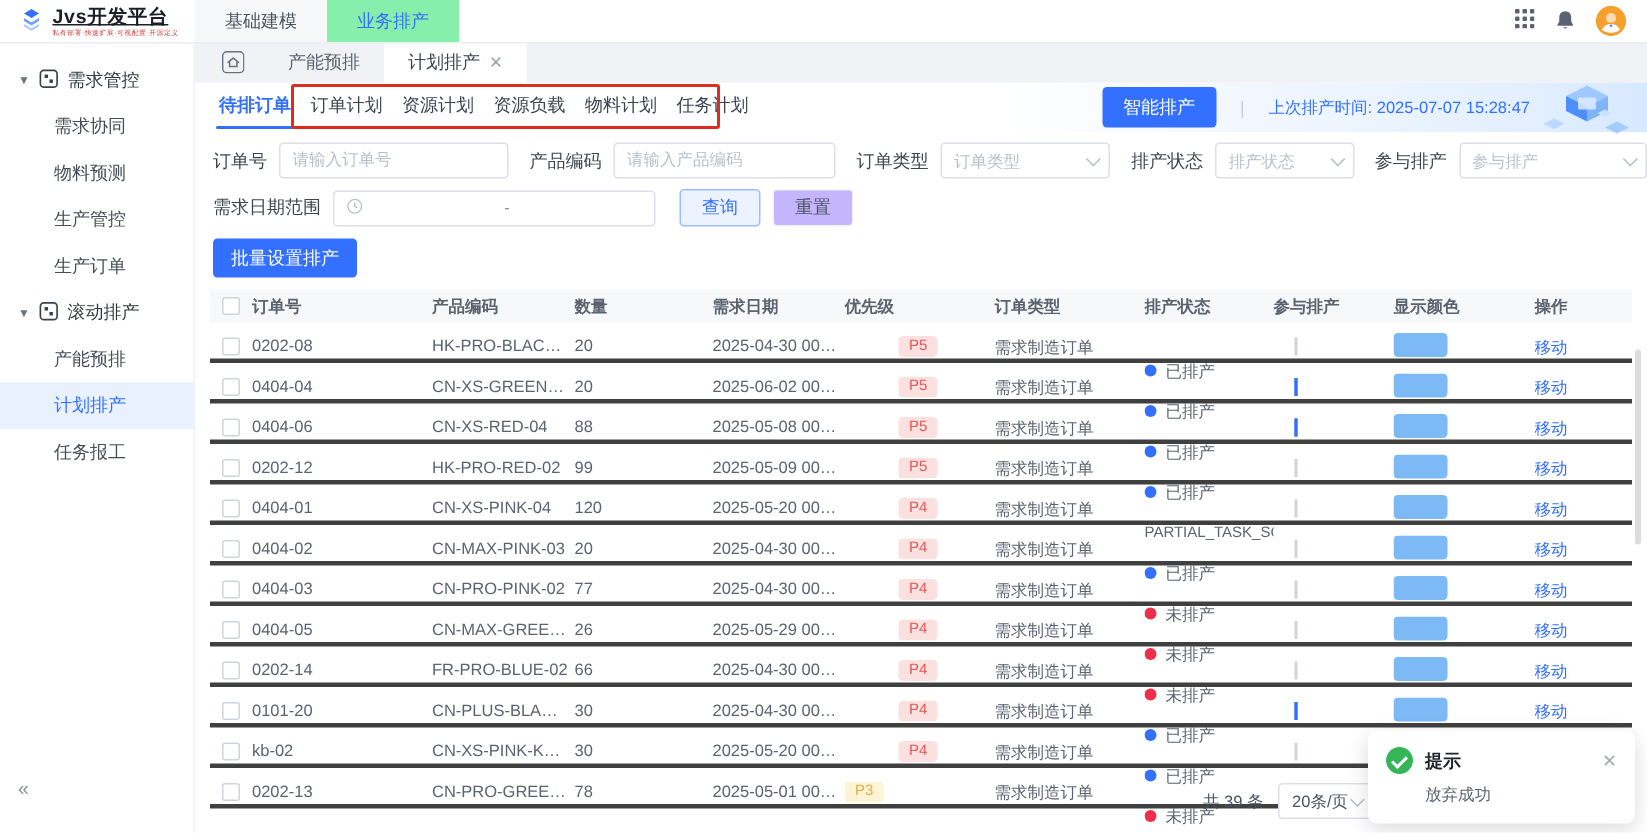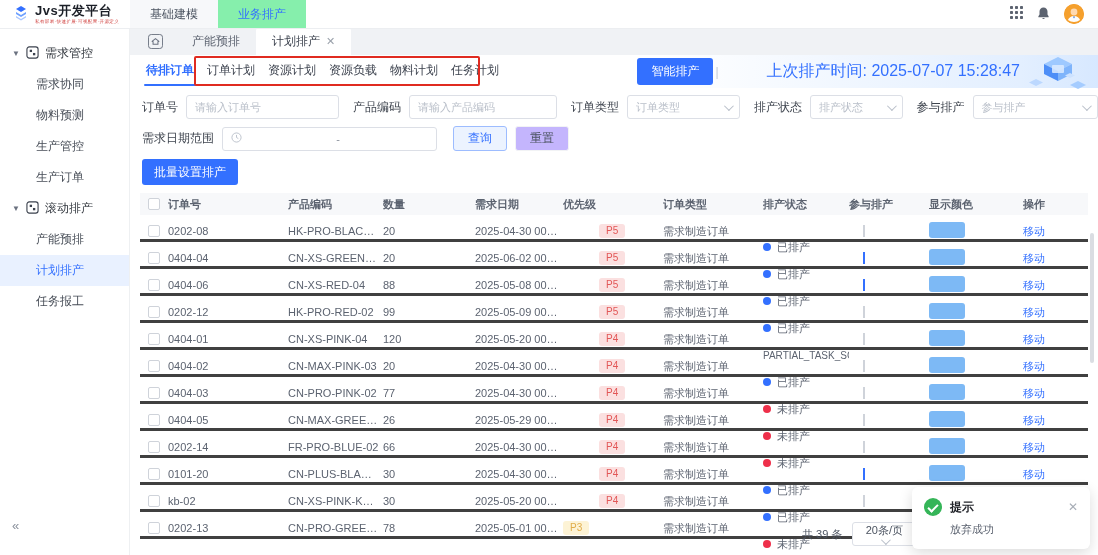--- a/index.html
+++ b/index.html
@@ -3,21 +3,21 @@
 <meta charset="utf-8">
 <style>
   * { box-sizing: border-box; margin: 0; padding: 0; }
   html,body { width:1098px; height:555px; overflow:hidden; }
   body { font-family:"Liberation Sans","DejaVu Sans",sans-serif; background:#fff; color:#333; font-size:12px; }
   .app { position:relative; width:1098px; height:555px; background:#fff; }
 
   
   .topbar { position:absolute; top:0; left:0; right:0; height:28px; background:#fff; display:flex; align-items:stretch; z-index:30; box-shadow:0 1px 0 #eceef1; }
   .logo-box { width:130px; display:flex; align-items:center; gap:5px; padding-left:12px; }
-  .logo-text .t { font-size:13px; font-weight:bold; color:#1b1f27; letter-spacing:0.5px; line-height:13px;}
+  .logo-text .t { font-size:13px; font-weight:bold; color:#1b1f27; letter-spacing:0.5px; line-height:13px;text-decoration:underline;}
   .logo-text .s { font-size:4.5px; color:#d0413f; margin-top:2px; letter-spacing:0.4px;}
   .nav-tab { padding:0 20px; display:flex; align-items:center; font-size:12px; color:#4b5360; cursor:pointer; background:#f7f8fa; }
   .nav-tab.active { background:#86efac; color:#3370ff; }
   .top-right { margin-left:auto; display:flex; align-items:center; gap:14px; padding-right:14px; }
   .avatar { width:20px; height:20px; border-radius:50%; background:radial-gradient(circle at 50% 38%, #ffd9a0 0 32%, #f59b2d 33%); overflow:hidden; }
 
   
   .tabbar { position:absolute; top:28px; left:130px; right:0; height:27px; background:#f0f2f5; display:flex; align-items:center; z-index:20; }
   .home-btn { width:26px; height:18px; margin:0 8px 0 12px; display:flex; align-items:center; justify-content:center; }
   .ws-tab { padding:0 16px; height:27px; display:flex; align-items:center; gap:6px; font-size:12px; color:#5c6370; cursor:pointer; }
@@ -34,24 +34,24 @@
 
   
   .content { position:absolute; left:130px; top:55px; right:0; bottom:0; background:#fff; }
 
   .module-strip { position:relative; height:33px; display:flex; align-items:center; gap:9px; padding-left:14px;
                   background:linear-gradient(90deg, #ffffff 55%, #e3efff 92%, #d7e8ff); }
   .m-tab { position:relative; font-size:12px; color:#3b414d; padding:0 2px; height:33px; line-height:31px; cursor:pointer; }
   .m-tab.active { color:#3370ff; font-weight:bold; }
   .m-tab.active::after { content:""; position:absolute; left:0; right:0; bottom:2px; height:2px; background:#3370ff; border-radius:1px; }
   .annotation-box { position:absolute; left:64px; top:1px; width:286px; height:30px; border:2px solid #e02b20; border-radius:2px; pointer-events:none; z-index:9; }
-  .strip-right { position:absolute; right:0; top:0; height:33px; display:flex; align-items:center; gap:2px; padding-right:78px; }
+  .strip-right { position:absolute; right:0; top:0; height:33px; display:flex; align-items:center; gap:16px; padding-right:78px; }
   .smart-btn { background:#3370ff; color:#fff; font-size:12px; border:none; border-radius:3px; padding:5px 14px; cursor:pointer; }
   .strip-sep { color:#c3cbd6; }
-  .last-time { color:#3370ff; font-size:16px;margin-left:46px; }
+  .last-time { color:#3370ff; font-size:11px; }
   .cube-wrap { position:absolute; right:8px; top:-2px; }
 
   
   .filter-row { display:flex; align-items:center; margin:7px 0 0 12px; gap:8px; }
   .f-label { font-size:12px; color:#3f4document5;:#3f454f; color:#3f454f; white-space:nowrap; }
   .inp { height:24px; border:1px solid #dcdfe6; border-radius:3px; font-size:11px; padding:0 8px; color:#5c6370; background:#fff; font-family:inherit; }
   .inp::placeholder { color:#b9bfc9; }
   .sel { height:24px; border:1px solid #dcdfe6; border-radius:3px; font-size:11px; padding:0 8px; color:#b9bfc9; background:#fff; display:flex; align-items:center; justify-content:space-between; cursor:pointer; }
   .chev { width:7px; height:7px; border-right:1px solid #b9bfc9; border-bottom:1px solid #b9bfc9; transform:rotate(45deg) translateY(-2px); }
   .date-inp { width:215px; height:24px; border:1px solid #dcdfe6; border-radius:3px; display:flex; align-items:center; padding:0 8px; gap:6px; color:#b9bfc9; font-size:11px; cursor:text; }
@@ -75,21 +75,21 @@
   .dot { width:8px; height:8px; border-radius:50%; flex:none; }
   .dot.blue { background:#3370ff; } .dot.red { background:#ee2f4a; }
   .status .plain { font-size:10px; }
   .color-block { width:36px; height:16px; border-radius:3px; background:#7db9f5; }
   .link { color:#3370ff; font-size:11px; cursor:pointer; }
   .vscroll { position:absolute; right:-6px; top:40px; width:4px; height:130px; background:#dadde2; border-radius:2px; }
 
   
   .stats { position:absolute; left:10px; bottom:7px; background:#f6f7f9; border:1px solid #f0f1f3; border-radius:3px; padding:6px 12px; font-size:11px; color:#5c6370; }
   .pagination { position:absolute; left:672px; bottom:9px; display:flex; align-items:center; gap:10px; font-size:11px; color:#4b5360; }
-  .page-size { width:64px; height:24px;flex-direction:column; }
+  .page-size { width:64px; height:24px; }
 
   
   .toast { position:absolute; right:8px; bottom:6px; width:178px; background:#fff; border-radius:6px; box-shadow:0 4px 14px rgba(0,0,0,.14); padding:11px 12px 12px 12px; z-index:40; }
   .toast-head { display:flex; align-items:center; gap:8px; }
   .toast-title { font-size:12px; font-weight:bold; color:#22242a; flex:1; }
   .toast-close { color:#a7adb6; cursor:pointer; font-size:12px; }
   .toast-msg { font-size:11px; color:#5c6370; margin:6px 0 0 26px; }
   .check-circle { width:18px; height:18px; border-radius:50%; background:#35b558; position:relative; flex:none; }
   .check-circle::after { content:""; position:absolute; left:6px; top:3.5px; width:4px; height:8px; border-right:2px solid #fff; border-bottom:2px solid #fff; transform:rotate(45deg); }
 </style>

